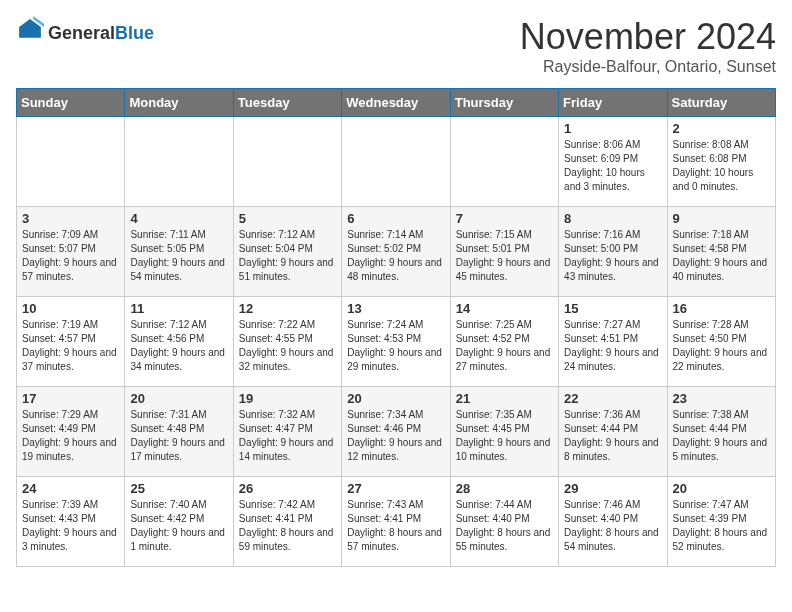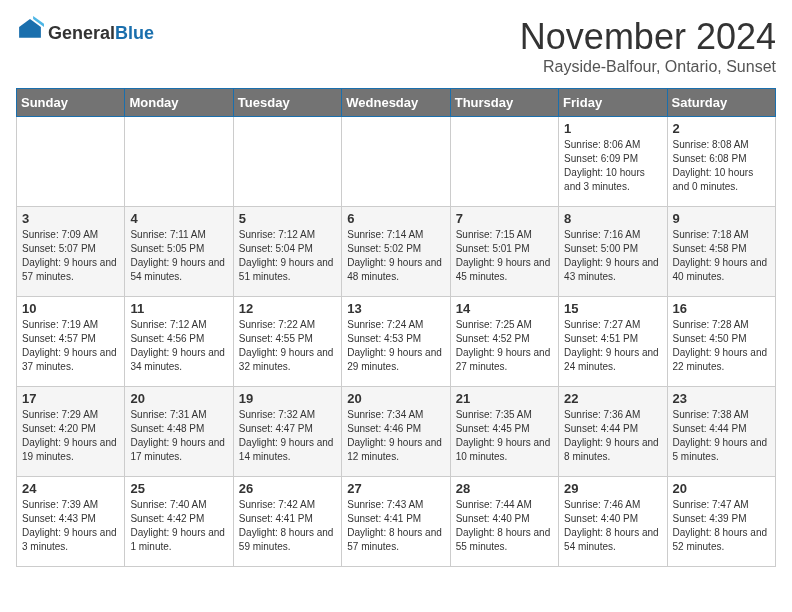--- a/index.html
+++ b/index.html
@@ -226,21 +226,21 @@
           <span class="day-number">16</span>
           <div class="day-info">Sunrise: 7:28 AM
 Sunset: 4:50 PM
 Daylight: 9 hours and 22 minutes.</div>
         </td>
       </tr>
       <tr>
         <td>
           <span class="day-number">17</span>
           <div class="day-info">Sunrise: 7:29 AM
-Sunset: 4:20 PM
+Sunset: 4:49 PM
 Daylight: 9 hours and 19 minutes.</div>
         </td>
         <td>
           <span class="day-number">20</span>
           <div class="day-info">Sunrise: 7:31 AM
 Sunset: 4:48 PM
 Daylight: 9 hours and 17 minutes.</div>
         </td>
         <td>
           <span class="day-number">19</span>

